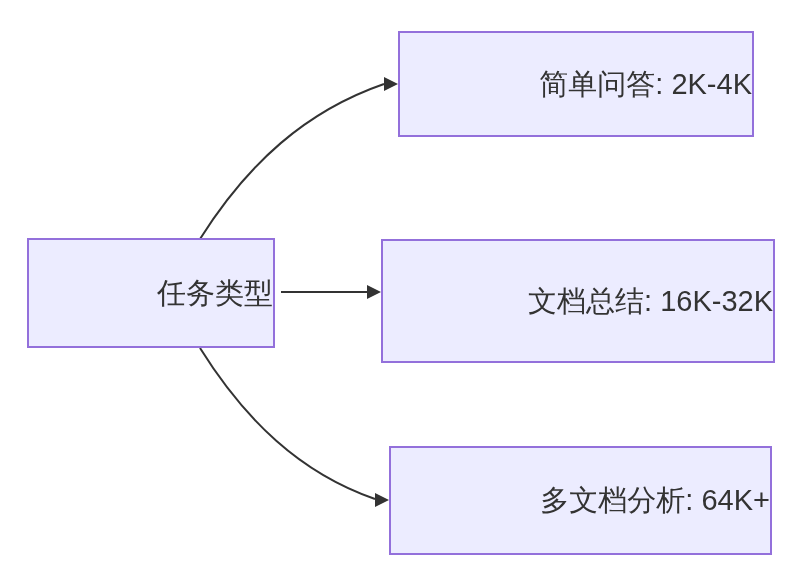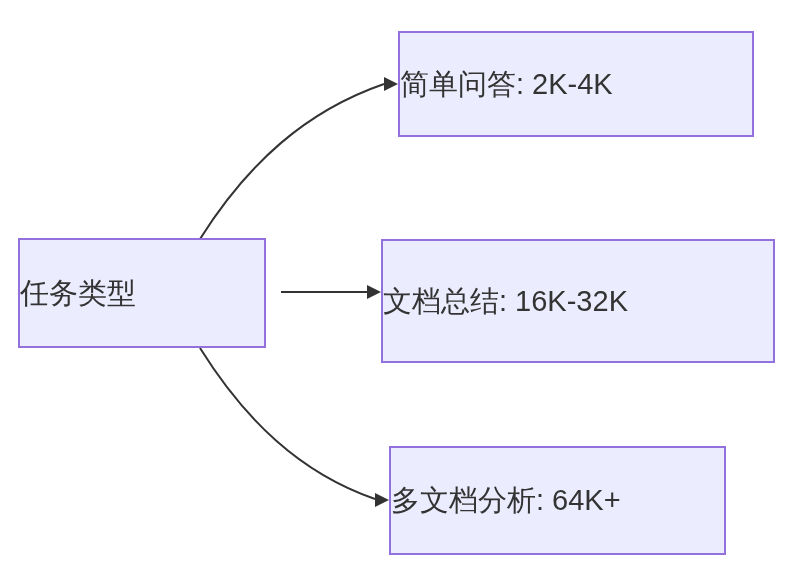--- a/index.html
+++ b/index.html
@@ -32,29 +32,29 @@
     stroke: none;
   }
   .node {
     position: absolute;
     box-sizing: border-box;
     background: var(--node-fill, #ECECFF);
     border: 2px solid var(--node-border, #9370DB);
     color: var(--node-text, #333333);
     display: flex;
     align-items: center;
-    justify-content: flex-start;
+    justify-content: flex-end;
     font-size: 29px;
     line-height: 1.2;
     white-space: nowrap;
   }
-  .node-root    { left: 18px;  top: 238px; width: 248px; height: 110px; }
+  .node-root    { left: 27px;  top: 238px; width: 248px; height: 110px; }
   .node-branch0 { left: 398px; top: 31px;  width: 356px; height: 106px; }
   .node-branch1 { left: 381px; top: 239px; width: 394px; height: 124px; }
-  .node-branch2 { left: 389px; top: 446px; width: 337px; height: 109px; }
+  .node-branch2 { left: 389px; top: 446px; width: 383px; height: 109px; }
 </style>
 </head>
 <body>
 
 <div class="canvas">
 
   <svg class="edges-layer" width="787" height="572" viewBox="0 0 787 572" aria-hidden="true">
 
     <path class="edge" d="M200,239 C248,163 306,111 384,84"></path>
     <polygon class="arrowhead" points="398,84 384,77 384,91"></polygon>

